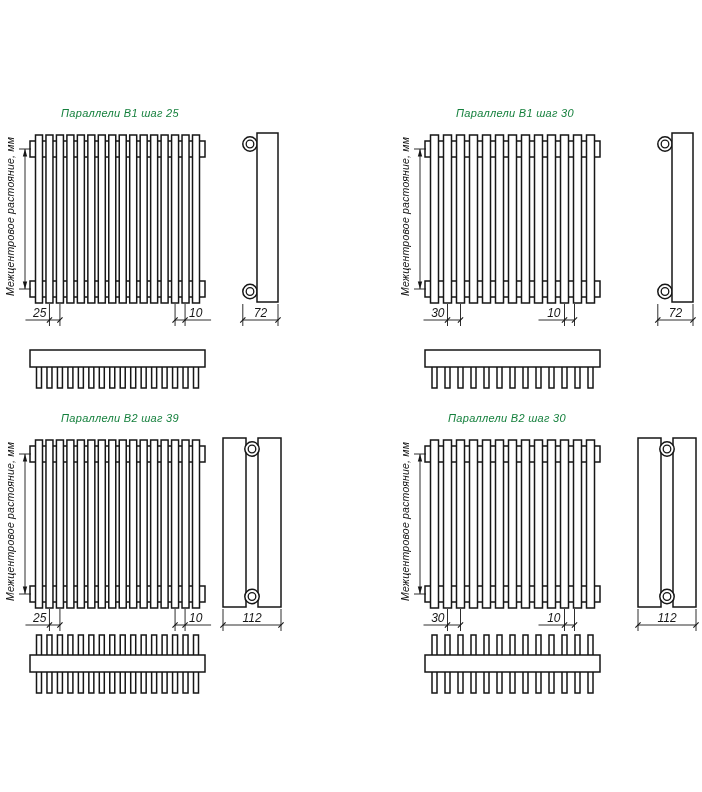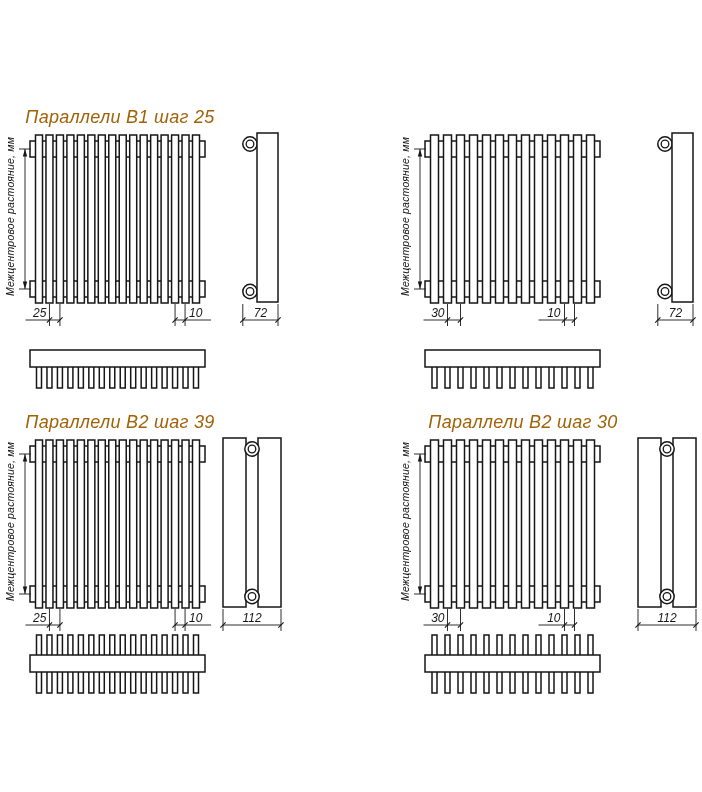--- a/index.html
+++ b/index.html
@@ -2,39 +2,40 @@
 <html><head>
 <meta charset="utf-8">
 <style>
   html,body { margin:0; padding:0; background:#ffffff; }
   .canvas {
     position:relative; width:702px; height:792px; background:#ffffff;
     overflow:hidden; font-family:"Liberation Sans", sans-serif;
   }
   .quadrant-title {
     position:absolute; width:230px; text-align:center;
-    font-style:italic; font-size:18px; color:#a16207; letter-spacing:0.3px;
+    font-style:italic; font-size:11px; color:#15803d; letter-spacing:0.3px;
     white-space:nowrap;
   }
   .axis-label {
     position:absolute; transform-origin:0 0; transform:rotate(-90deg);
     font-style:italic; font-size:10.5px; color:#111; white-space:nowrap;
     letter-spacing:0.2px;
   }
   svg.quad { position:absolute; }
   svg text { font-family:"Liberation Sans", sans-serif; }
 </style>
 </head>
 <body>
 
 <div class="canvas">
 
   <div class="quadrant-title" style="left:5px;  top:107px">Параллели В1 шаг 25</div>
+  <div class="quadrant-title" style="left:400px;top:107px">Параллели В1 шаг 30</div>
   <div class="quadrant-title" style="left:5px;  top:412px">Параллели В2 шаг 39</div>
-  <div class="quadrant-title" style="left:408px;top:412px">Параллели В2 шаг 30</div>
+  <div class="quadrant-title" style="left:392px;top:412px">Параллели В2 шаг 30</div>
 
   <div class="axis-label" style="left:4px;  top:296px">Межцентровое растояние, мм</div>
   <div class="axis-label" style="left:399px;top:296px">Межцентровое растояние, мм</div>
   <div class="axis-label" style="left:4px;  top:601px">Межцентровое растояние, мм</div>
   <div class="axis-label" style="left:399px;top:601px">Межцентровое растояние, мм</div>
 
   <svg class="quad" id="quad0" style="left:0;   top:100px" width="304" height="300" viewBox="0 0 304 300">
       <rect x="30" y="41" width="175" height="16" fill="#fff" stroke="#161616" stroke-width="1.5"></rect>
       <rect x="30" y="181" width="175" height="16" fill="#fff" stroke="#161616" stroke-width="1.5"></rect>
       <rect x="35.5" y="35" width="7" height="168" fill="#fff" stroke="#161616" stroke-width="1.5"></rect>

